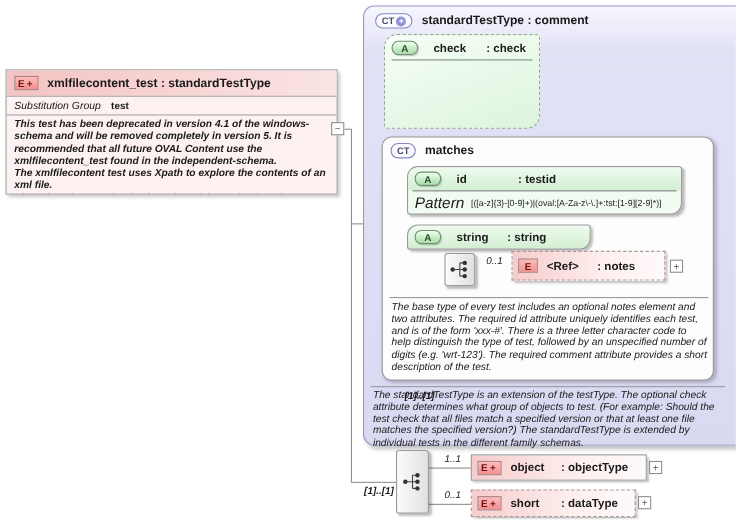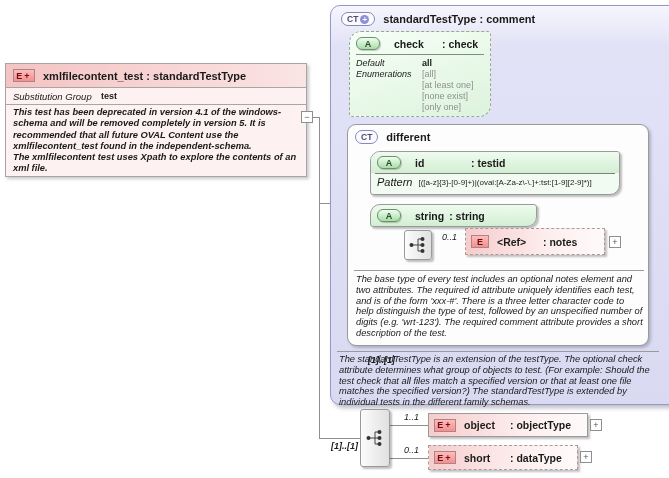--- a/index.html
+++ b/index.html
@@ -77,21 +77,21 @@
   .tt-box > .hdr { display:flex; align-items:center; gap:8px; padding:5px 0 0 7px; }
   .tt-title { font-size:11px; font-weight:bold; color:#1a1a1a; }
 
   .id-box { position:absolute; left:22px; top:26px; width:250px; height:44px;
     border:1px solid #9a9a9a; border-radius:10px 3px 10px 3px; overflow:hidden;
     background:#f2fbf2; box-shadow:2px 2px 2px rgba(0,0,0,.25); }
   .id-box .hdr { display:flex; align-items:center; height:21px; padding:0 6px;
     background:linear-gradient(180deg,#effbef,#d2eed2); }
   .id-div { height:1px; background:#7f7f7f; margin:0 4px; }
   .pattern-row { display:flex; align-items:center; gap:6px; padding:2px 6px; }
-  .pattern-lbl { font-size:11px; font-style:italic; color:#1a1a1a; flex:0 0 auto; }
+  .pattern-lbl { font-size:14px; font-style:italic; color:#1a1a1a; flex:0 0 auto; }
   .pattern-val { font-size:8px; color:#222; white-space:nowrap; }
 
   .comment-box { position:absolute; left:22px; top:79px; width:167px; height:23px;
     border:1px solid #9a9a9a; border-radius:10px 3px 10px 3px;
     background:linear-gradient(180deg,#effbef,#d2eed2);
     display:flex; align-items:center; padding:0 6px;
     box-shadow:2px 2px 2px rgba(0,0,0,.25); }
 
   .card-lbl { position:absolute; font-size:9px; font-style:italic; color:#1a1a1a; z-index:2; }
   .card-bold { font-weight:bold; }
@@ -163,59 +163,47 @@
       <span class="hdr-title">standardTestType : comment</span>
     </div>
 
     <div class="check-box">
       <div class="hdr">
         <span class="a-icon">A</span>
         <span class="attr-name nw48">check</span>
         <span class="attr-type">: check</span>
       </div>
       <div class="check-div"></div>
-      <div class="facet-grid">
-        <span class="facet-lbl">Default</span>
-        <span class="facet-default">all</span>
-        <span class="facet-lbl">Enumerations</span>
-        <span class="enum-item">[all]</span>
-        <span></span>
-        <span class="enum-item">[at least one]</span>
-        <span></span>
-        <span class="enum-item">[none exist]</span>
-        <span></span>
-        <span class="enum-item">[only one]</span>
-      </div>
     </div>
 
     <div class="tt-box">
       <div class="hdr">
         <span class="ct-icon">
           <span>CT</span>
         </span>
-        <span class="tt-title">different</span>
+        <span class="tt-title">matches</span>
       </div>
 
       <div class="id-box">
         <div class="hdr">
           <span class="a-icon">A</span>
           <span class="attr-name nw56">id</span>
           <span class="attr-type">: testid</span>
         </div>
         <div class="id-div"></div>
         <div class="pattern-row">
           <span class="pattern-lbl">Pattern</span>
           <span class="pattern-val">[([a-z]{3}-[0-9]+)|(oval:[A-Za-z\-\.]+:tst:[1-9][2-9]*)]</span>
         </div>
       </div>
 
       <div class="comment-box">
         <span class="a-icon">A</span>
         <span class="attr-name">string</span>
-        <span class="attr-type" style="margin-left:5px">: string</span>
+        <span class="attr-type" style="margin-left:17px">: string</span>
       </div>
 
       <span class="card-lbl card-bold" style="left:20px;top:230px">[1]..[1]</span>
 
       <div class="seq-box" style="left:56px;top:105px;width:28px;height:30px">
         <svg width="20" height="20" viewBox="0 0 20 20">
           <line x1="2" y1="10" x2="10" y2="10" stroke="#444" stroke-width="1"></line>
           <line x1="10" y1="4" x2="10" y2="16" stroke="#444" stroke-width="1"></line>
           <line x1="10" y1="4" x2="14" y2="4" stroke="#444" stroke-width="1"></line>
           <line x1="10" y1="16" x2="14" y2="16" stroke="#444" stroke-width="1"></line>

